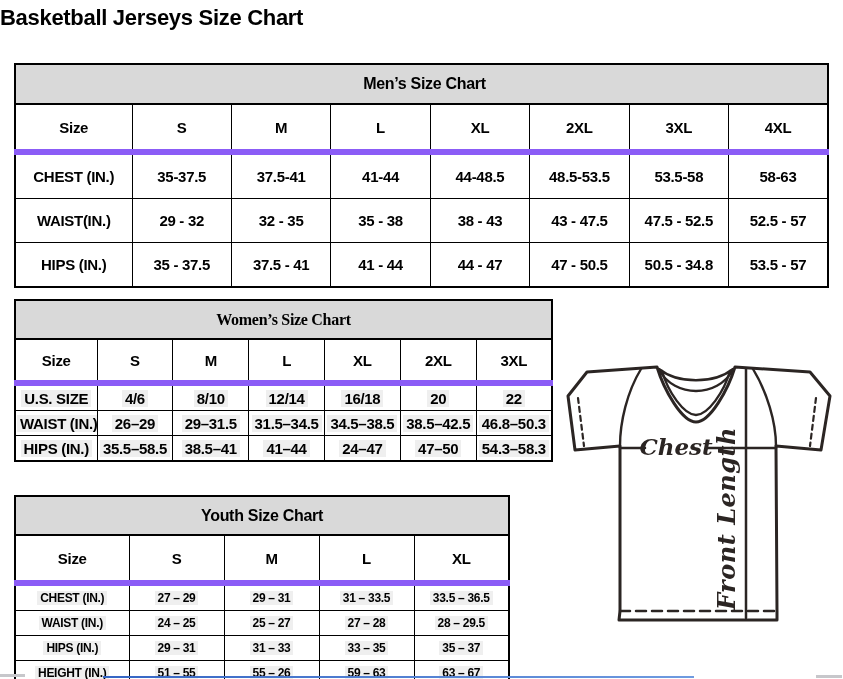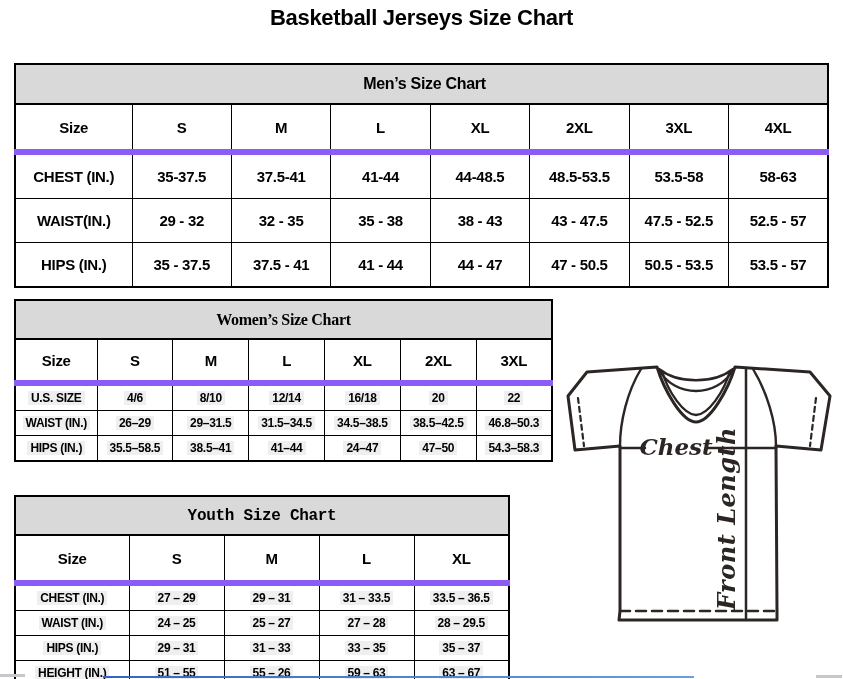--- a/index.html
+++ b/index.html
@@ -1,38 +1,38 @@
 <!DOCTYPE html>
 <html><head>
 <meta charset="utf-8">
 <style>
   html,body{margin:0;padding:0;background:#fff;}
   .page{position:relative;width:843px;height:679px;background:#fff;overflow:hidden;
         font-family:"Liberation Sans",sans-serif;color:#000;}
-  .page-title{position:absolute;left:0;top:5px;width:843px;text-align:center;
+  .page-title{position:absolute;left:0;top:5px;width:843px;
         font-size:22px;font-weight:bold;letter-spacing:-0.3px;}
   .tblwrap{position:absolute;}
   .tblwrap table{border-collapse:collapse;table-layout:fixed;width:100%;
         border:2px solid #000;}
   .tblwrap td{border:1px solid #000;text-align:center;vertical-align:middle;
         font-weight:bold;letter-spacing:-0.3px;overflow:hidden;white-space:nowrap;}
   tr.title-row td{background:#d9d9d9;font-size:16px;border-bottom:2px solid #000;}
   tr.head-row td{border-bottom:6px solid #8b5cf6;font-size:15px;}
   .mens{left:14px;top:63px;width:815px;}
   .mens tr.title-row td{height:36px;padding-left:7px;}
   .mens tr.head-row td{height:42px;}
   .mens tr.data-row td{height:41px;font-size:15px;}
   .mens td.lbl{font-size:14px;}
   .womens{left:14px;top:299px;width:539px;}
   .womens tr.title-row td{height:35px;font-family:Liberation Serif, serif;}
   .womens tr.head-row td{height:38px;}
-  .womens tr.data-row td{height:22px;font-size:12px;}
+  .womens tr.data-row td{height:22px;font-size:15px;}
   .womens td.lbl{font-size:11px;}
   .youth{left:14px;top:495px;width:496px;}
-  .youth tr.title-row td{height:35px;font-family:Liberation Mono, monospace;}
+  .youth tr.title-row td{height:35px;}
   .youth tr.head-row td{height:42px;}
   .youth tr.data-row td{height:22px;font-size:12px;}
   .youth td.lbl{font-size:11px;}
   .hl{background:#efefef;padding:0 3px;}
   .jersey{position:absolute;left:563px;top:362px;width:272px;height:262px;}
   .jersey .ln{fill:none;stroke:#2b2523;stroke-linejoin:round;stroke-linecap:round;}
   .jersey text{fill:#2b2523;font-family:"DejaVu Serif",serif;
         font-style:italic;font-weight:bold;}
   .corner-bar{position:absolute;height:3px;background:#c7c7cb;}
   .blue-strip{position:absolute;left:103px;top:676px;width:591px;height:2px;
@@ -91,21 +91,21 @@
         <td>47.5 - 52.5</td>
         <td>52.5 - 57</td>
       </tr>
       <tr class="data-row">
         <td class="lbl">HIPS (IN.)</td>
         <td>35 - 37.5</td>
         <td>37.5 - 41</td>
         <td>41 - 44</td>
         <td>44 - 47</td>
         <td>47 - 50.5</td>
-        <td>50.5 - 53.5</td>
+        <td>50.5 - 34.8</td>
         <td>53.5 - 57</td>
       </tr>
     </tbody>
       </table>
   </div>
 
   <div class="tblwrap womens">
     <table>
       <colgroup>
           <col style="width:82px">

